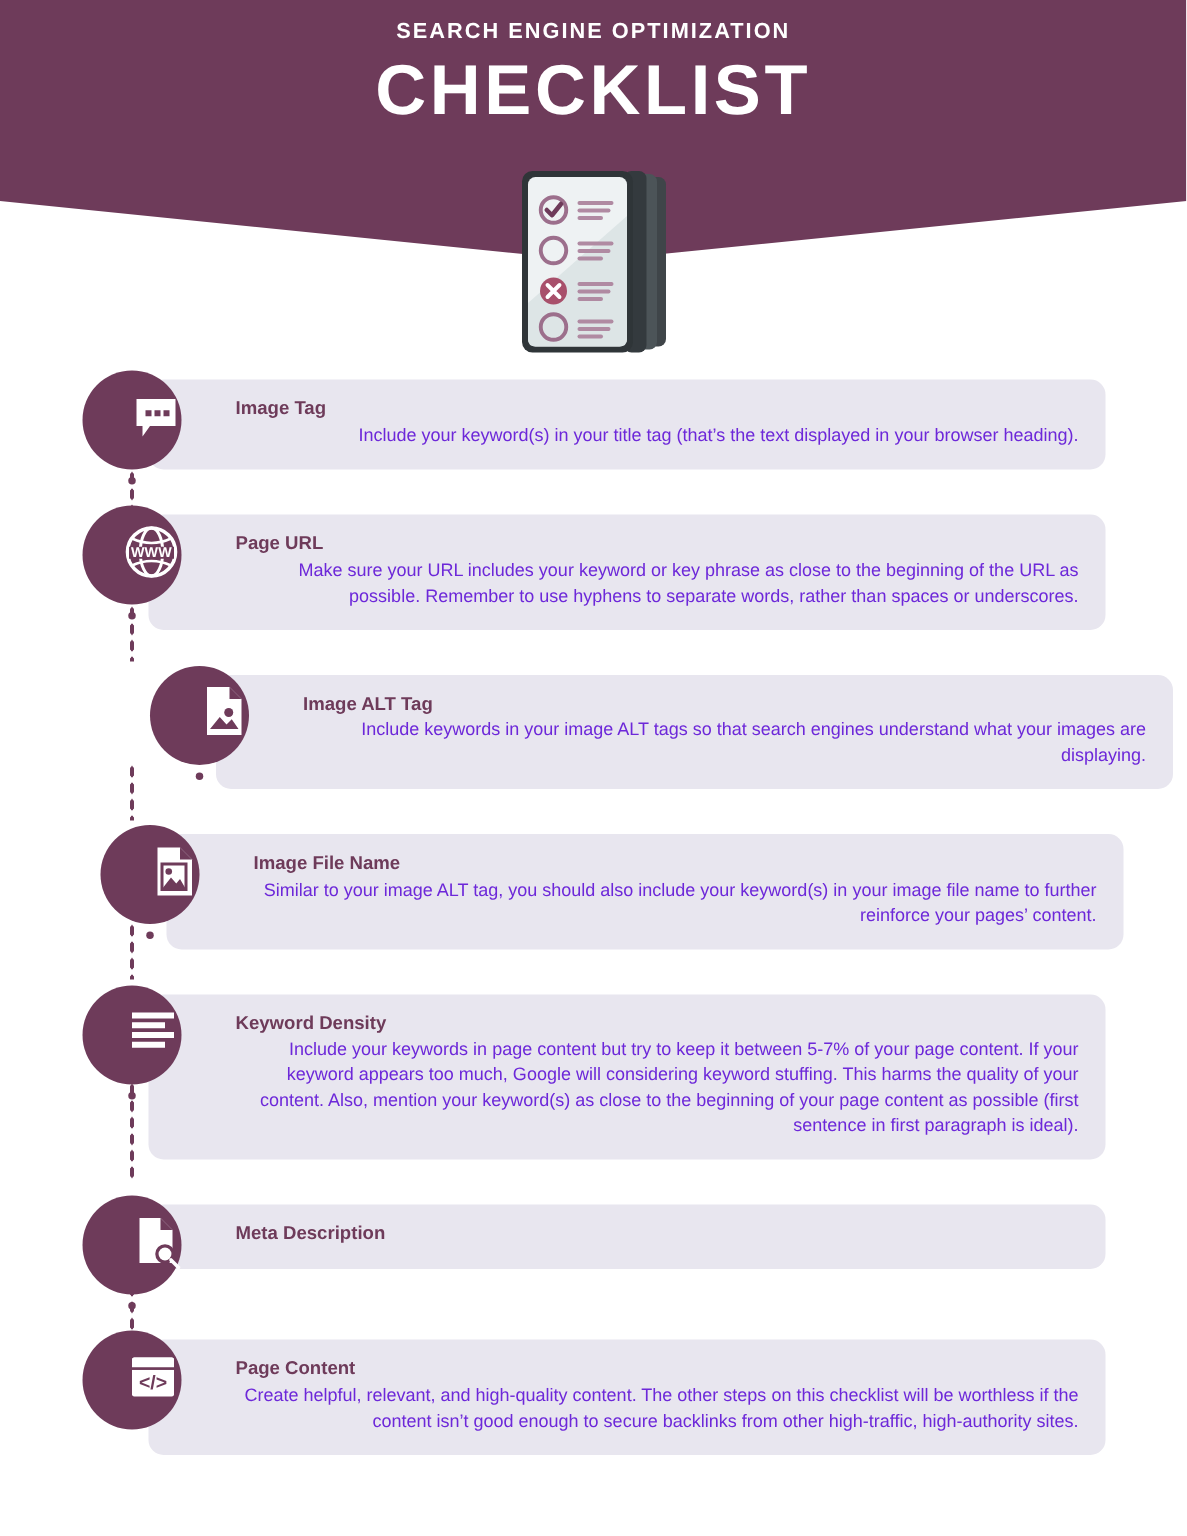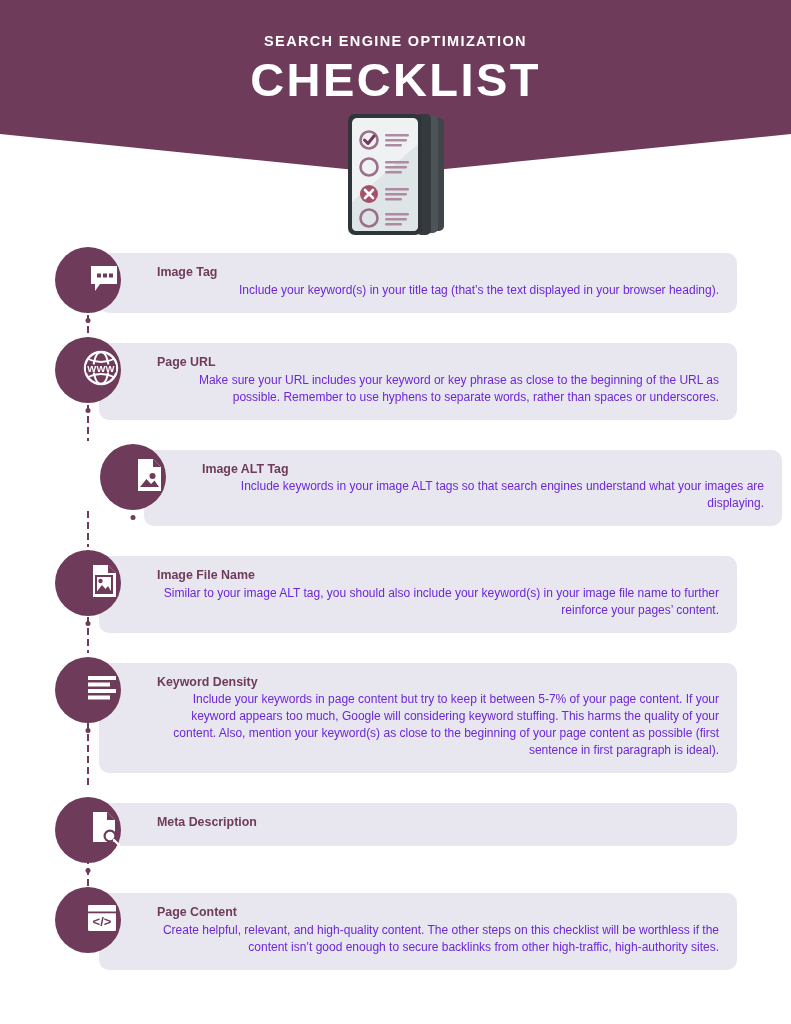--- a/index.html
+++ b/index.html
@@ -21,21 +21,21 @@
     background: #6e3b5a;
     clip-path: polygon(0 0, 791px 0, 791px 134px, 395px 174px, 0 134px);
     text-align: center;
   }
 
   #header-eyebrow {
     color: #ffffff;
     font-size: 14.5px;
     font-weight: bold;
     letter-spacing: 1.35px;
-    padding-top: 34px;
+    padding-top: 14px;
     line-height: 1.1;
   }
 
   #header-title {
     color: #ffffff;
     font-size: 47px;
     font-weight: bold;
     letter-spacing: 2.4px;
     line-height: 1.12;
     margin-top: 4px;
@@ -225,21 +225,21 @@
       <span class="badge-dot"></span>
     </div>
     <div class="item-card">
       <div class="item-title">Image ALT Tag</div>
       <div class="item-desc">Include keywords in your image ALT tags so that search engines understand what your images are displaying.</div>
     </div>
   </div>
 
   <div class="connector" style="top:262px; height:38px;"></div>
 
-  <div class="checklist-item" style="margin-top:24px;">
+  <div class="checklist-item" style="margin-top:24px;margin-left:12px;">
     <div class="item-badge">
       <span>
         <svg width="34" height="38" viewBox="0 0 34 38">
           <path d="M6 3 H21 L29 11 V35 H6 Z" fill="#ffffff"></path>
           <path d="M21 3 L29 11 H21 Z" fill="#6e3b5a"></path>
           <rect x="9" y="14" width="16" height="17" fill="none" stroke="#6e3b5a" stroke-width="2"></rect>
           <circle cx="13.5" cy="19" r="2.2" fill="#6e3b5a"></circle>
           <path d="M9.5 30 L15 23 L18.5 27 L21 24 L24.5 30 Z" fill="#6e3b5a"></path>
         </svg>
       </span>

